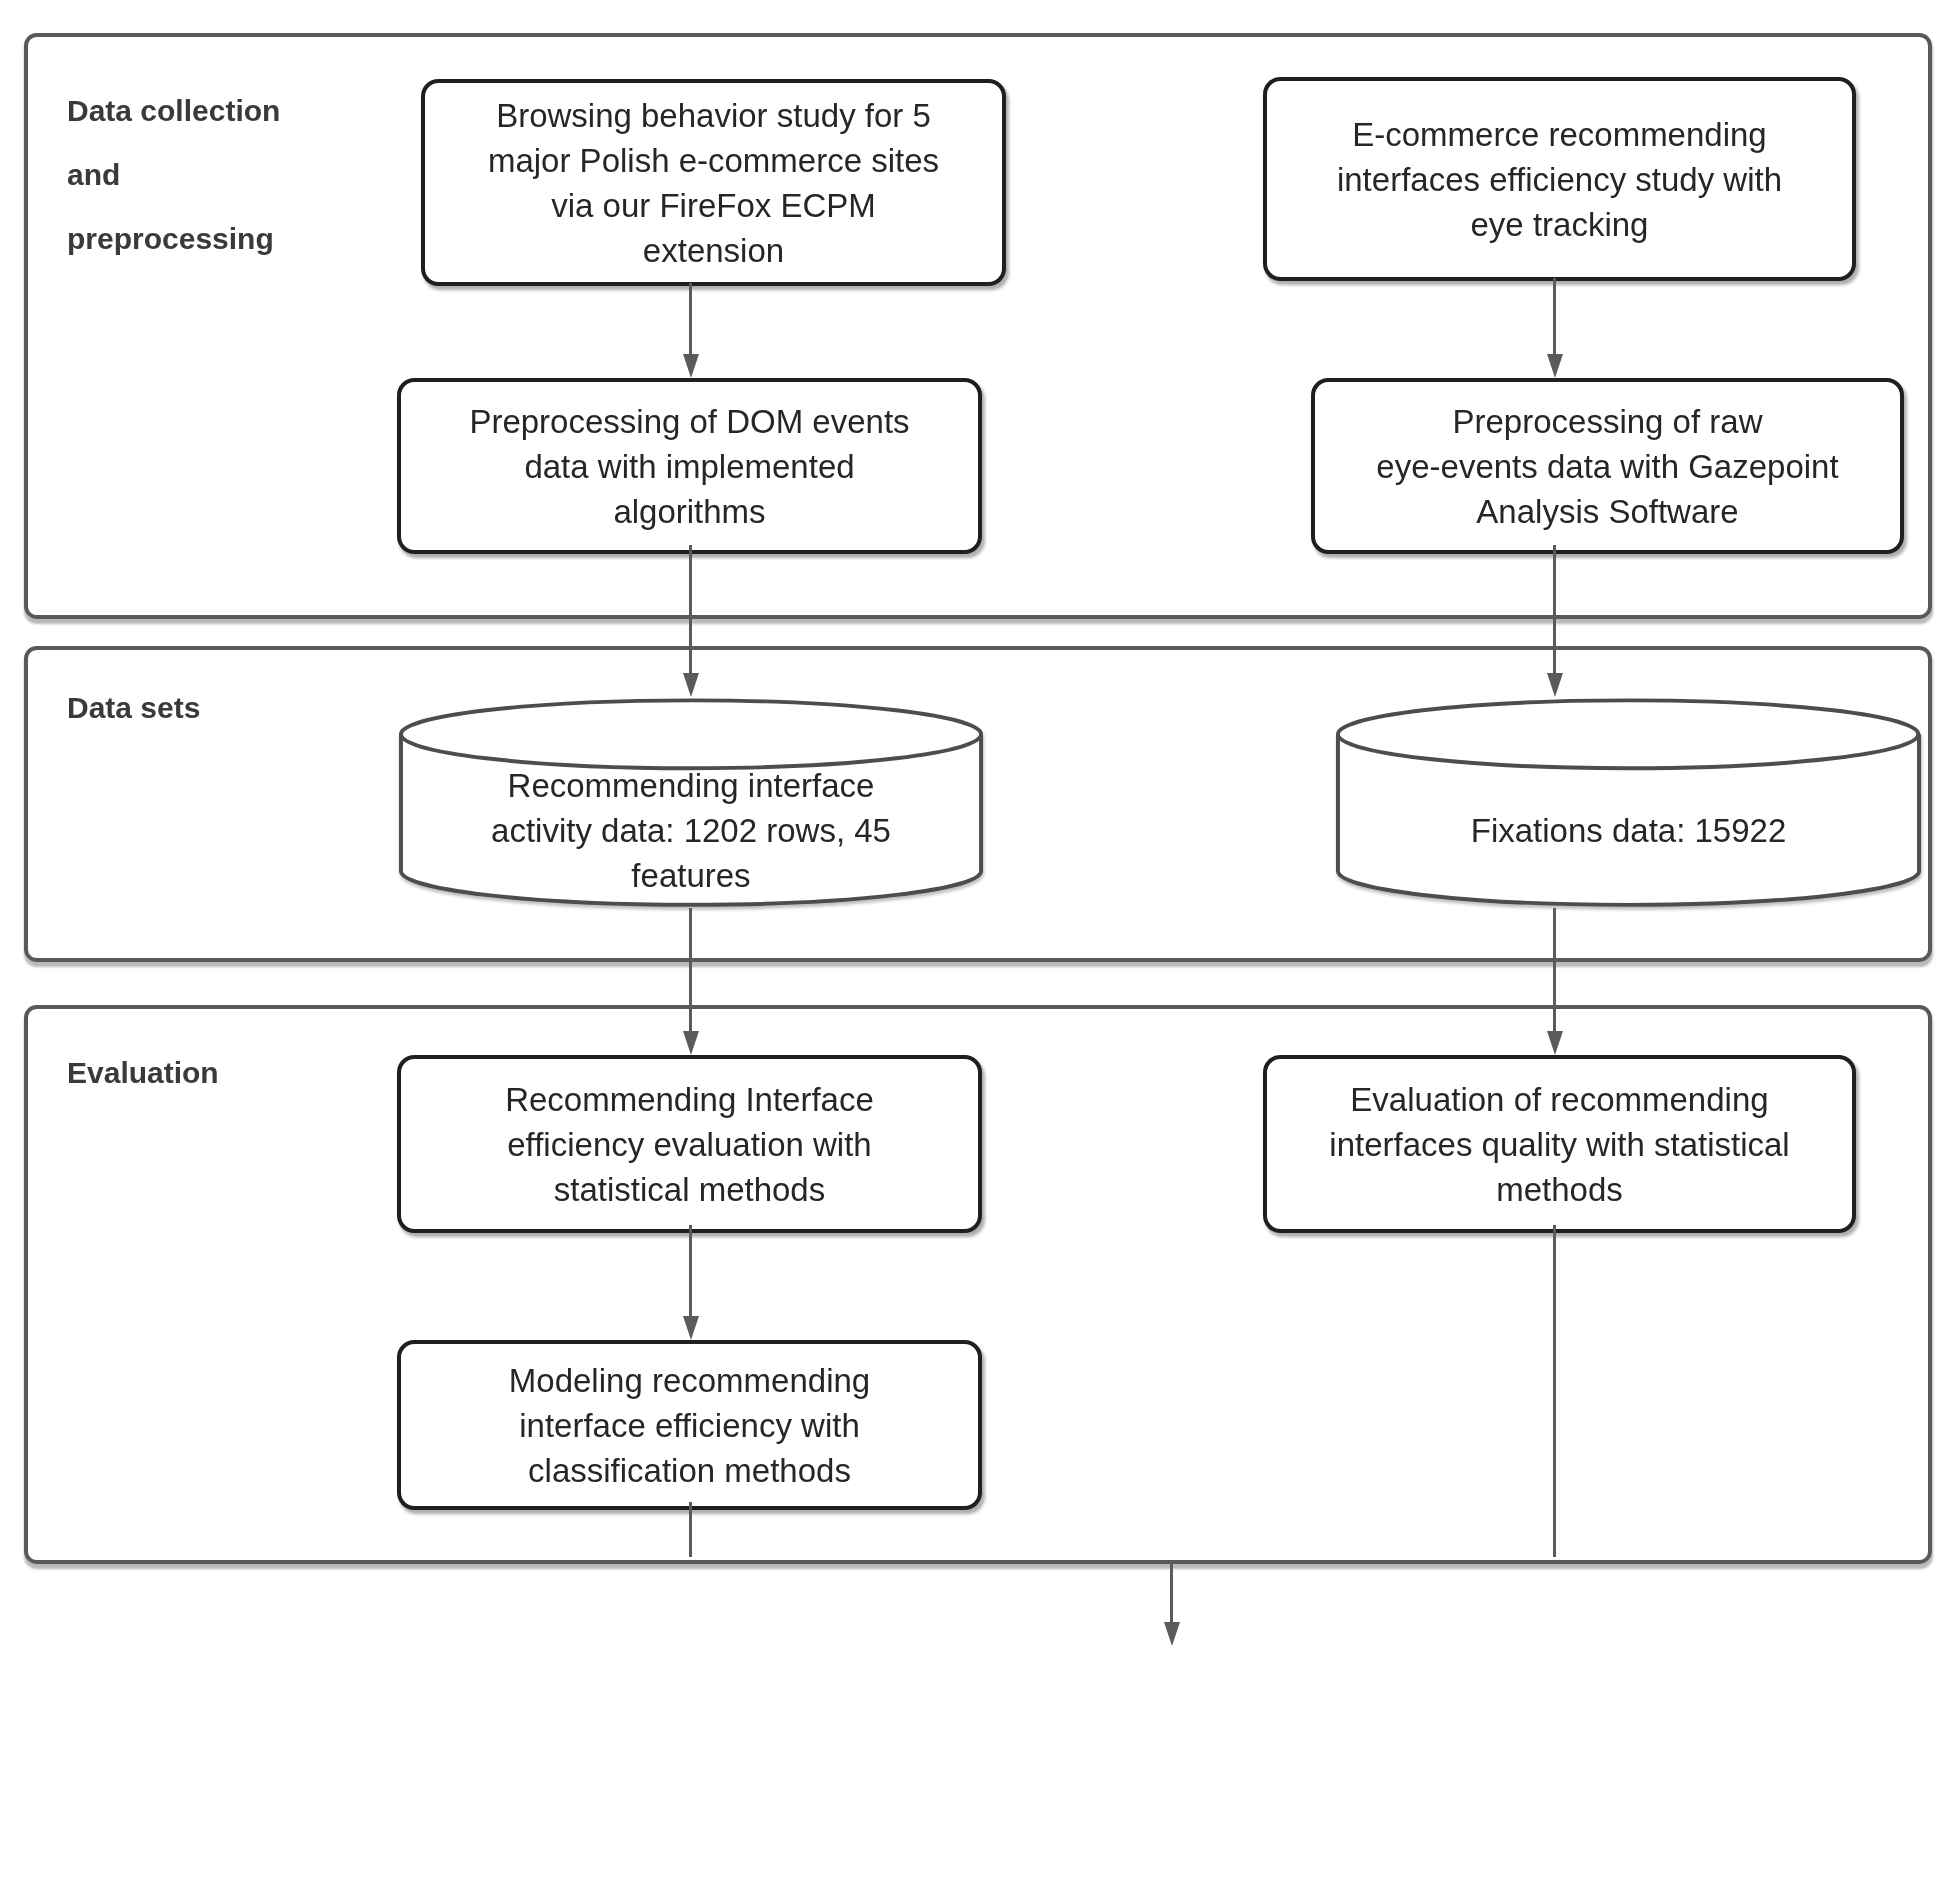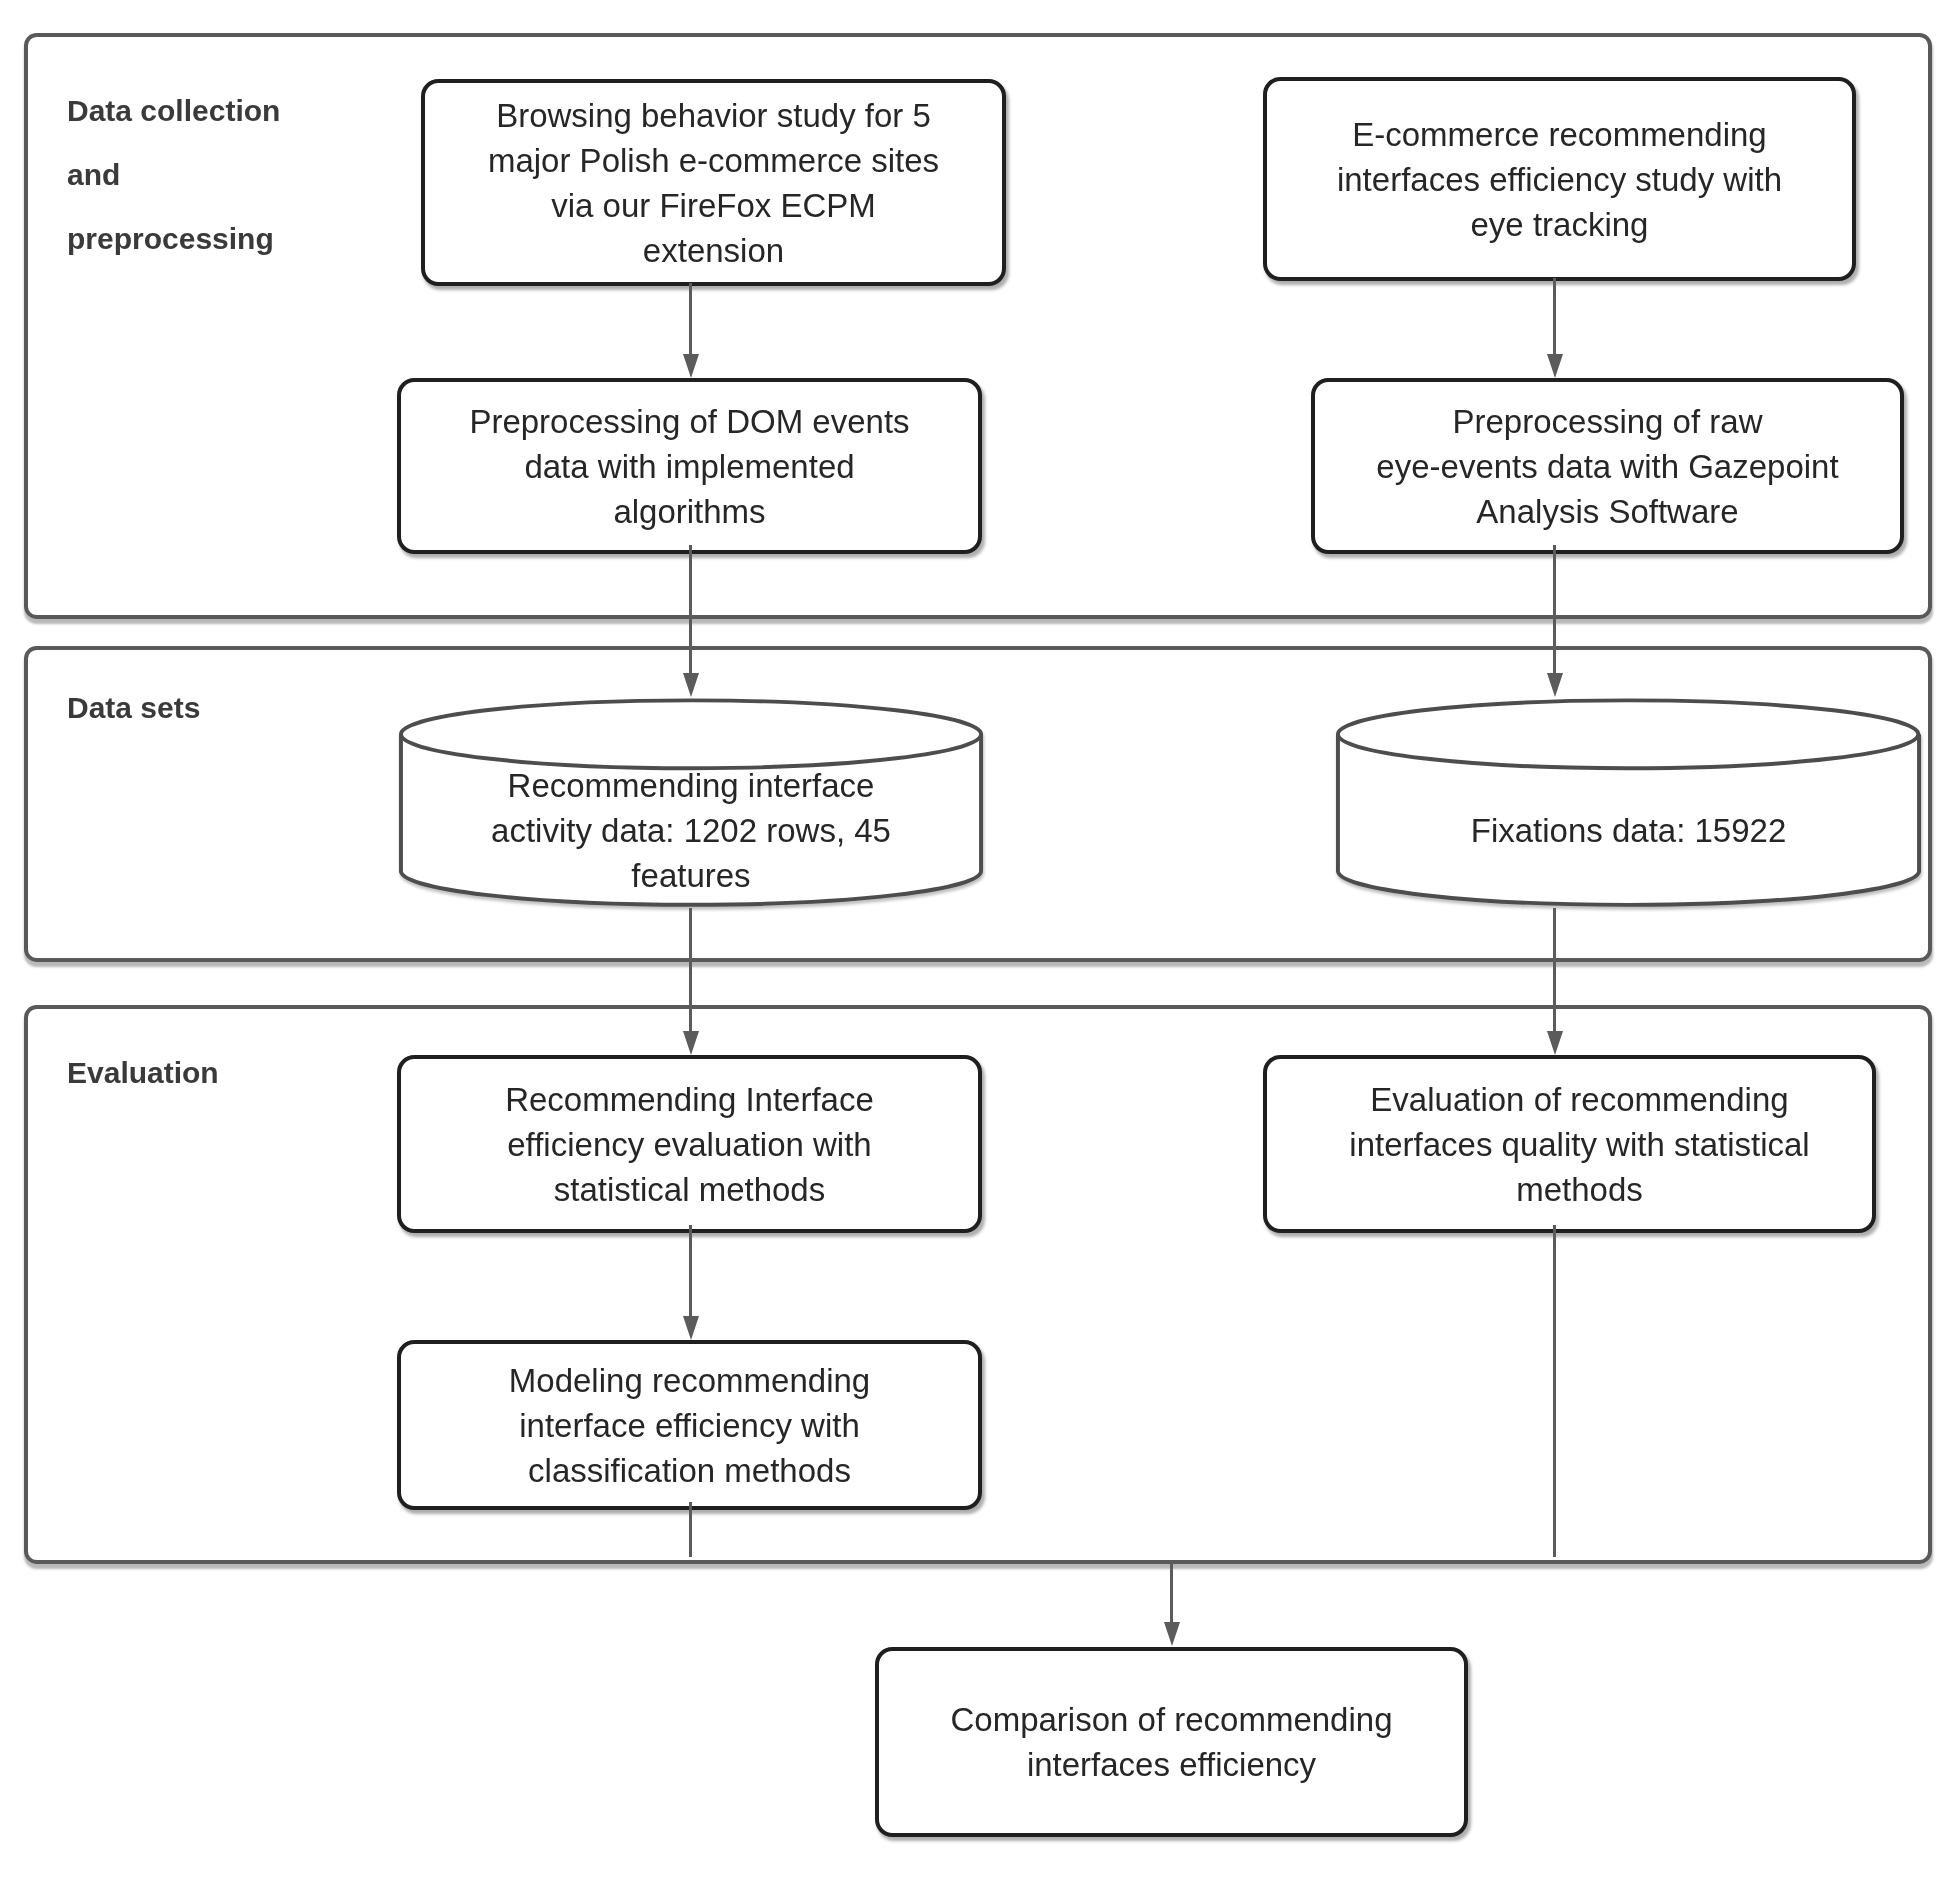--- a/index.html
+++ b/index.html
@@ -143,36 +143,32 @@
     </svg>
     <div class="cyl-text">Fixations data: 15922</div>
   </div>
 
   <div class="node" style="left:397px;top:1055px;width:577px;height:170px;">
     <div class="node-text">Recommending Interface
 efficiency evaluation with
 statistical methods</div>
   </div>
 
-  <div class="node" style="left:1263px;top:1055px;width:585px;height:170px;padding-left:20px;">
+  <div class="node" style="left:1263px;top:1055px;width:585px;height:170px;">
     <div class="node-text">Evaluation of recommending
 interfaces quality with statistical
 methods</div>
   </div>
 
   <div class="node" style="left:397px;top:1340px;width:577px;height:162px;align-items:center;">
     <div class="node-text">Modeling recommending
 interface efficiency with
 classification methods</div>
   </div>
 
-  <div class="node" style="left:875px;top:1647px;width:585px;height:182px;">
-    <div class="node-text">Comparison of recommending
-interfaces efficiency</div>
-  </div>
 
   <div class="conn" style="left:681px;top:283px;height:95px;">
     <div class="cline"></div>
     <div class="chead"></div>
   </div>
 
   <div class="conn" style="left:1545px;top:278px;height:100px;">
     <div class="cline"></div>
     <div class="chead"></div>
   </div>

